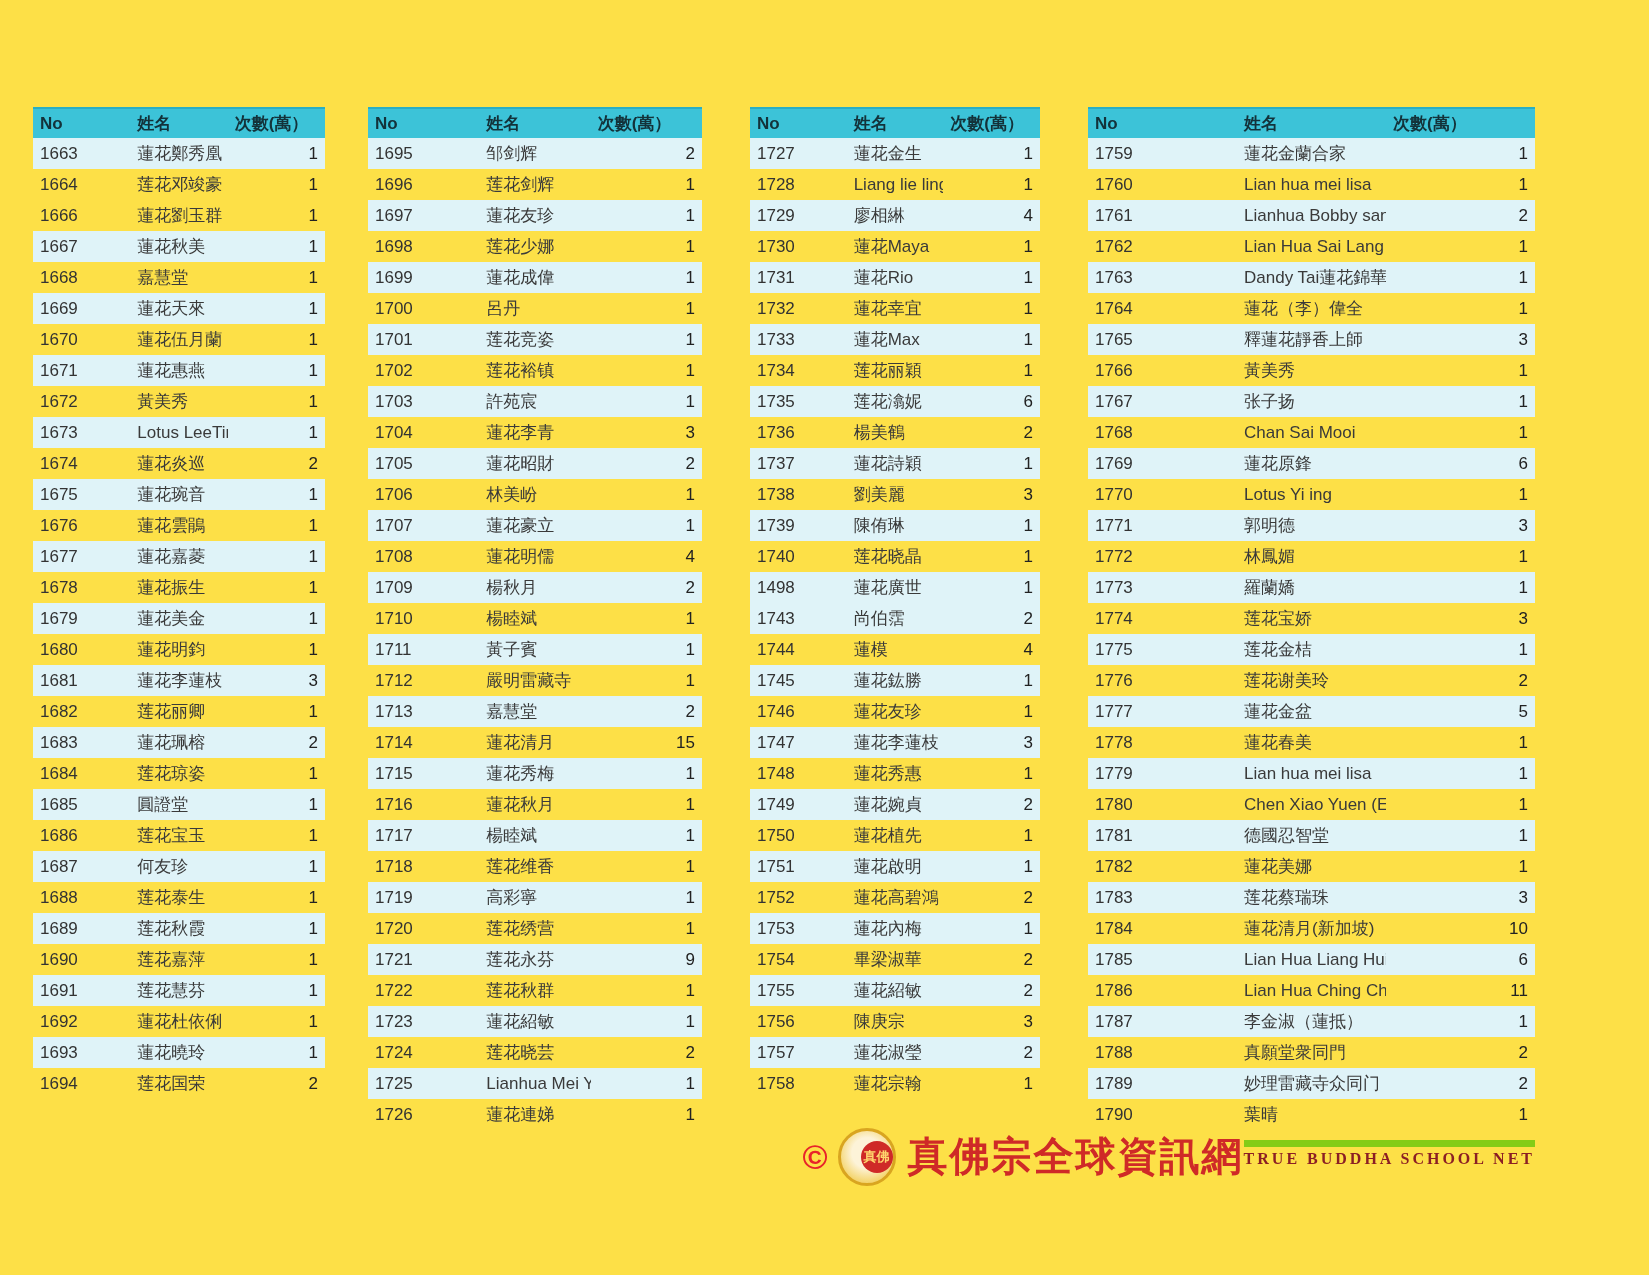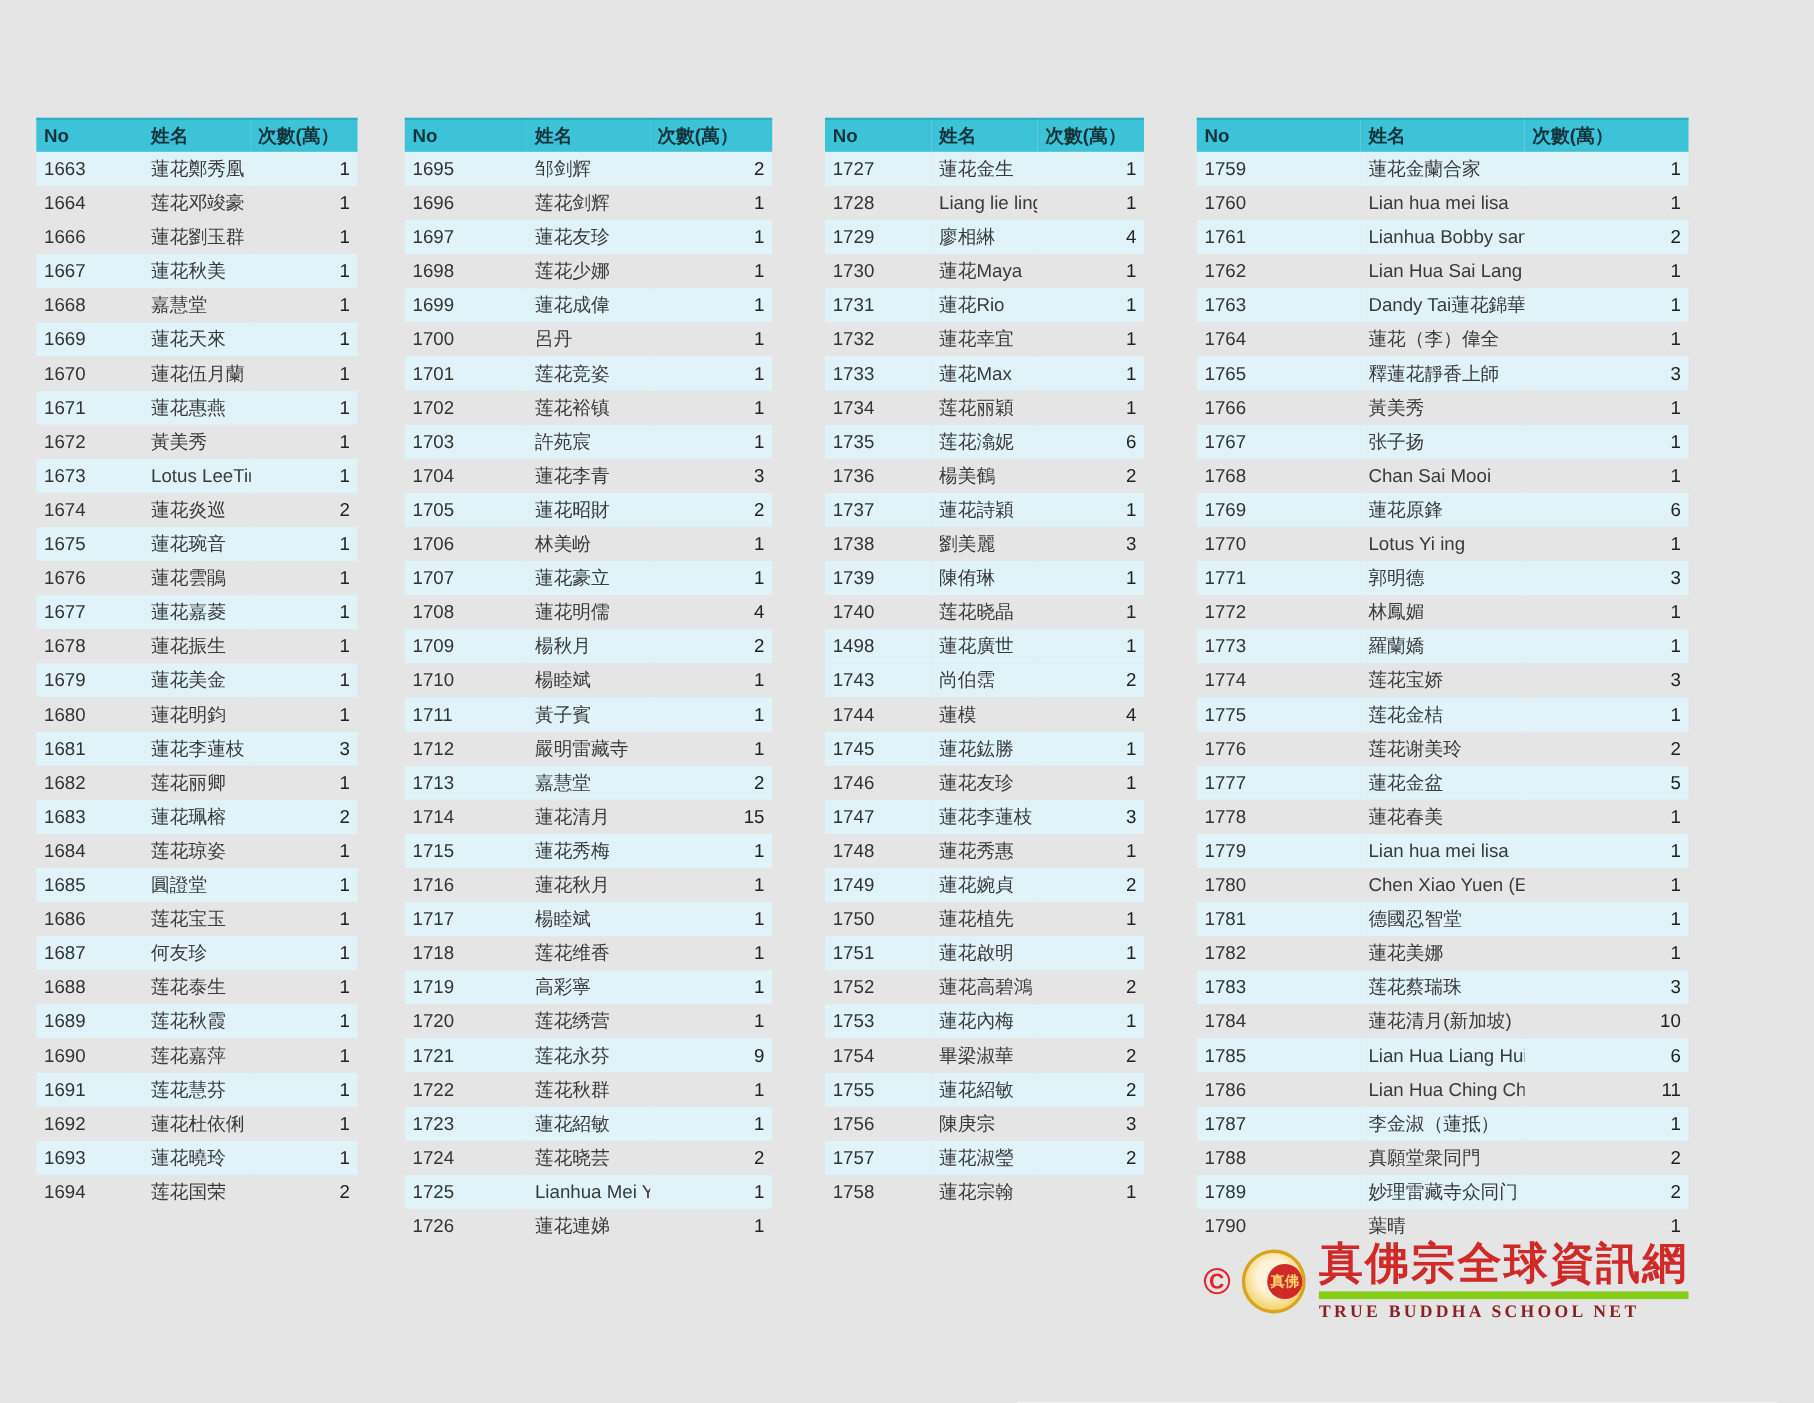--- a/index.html
+++ b/index.html
@@ -1,19 +1,19 @@
 <!DOCTYPE html>
 <html><head>
 <meta charset="utf-8">
 <style>
   html,body{margin:0;padding:0;background:#ffffff;}
   .page{
     position:relative;
     width:1649px;height:1275px;
-    background:#e5e5e5;
+    background:#fde047;
     font-family:"Liberation Sans","DejaVu Sans",sans-serif;
     color:#333;
     overflow:hidden;
   }
   .tables{
     position:absolute;left:33px;top:107px;
     display:flex;align-items:flex-start;
   }
   table.tbl{border-collapse:collapse;table-layout:fixed;}
   table.t0{width:292px;margin-right:43px;}
@@ -53,21 +53,21 @@
     display:flex;align-items:center;justify-content:flex-end;
     margin-right:12px;box-sizing:border-box;
   }
   .badge-inner{
     width:32px;height:32px;border-radius:50%;
     background:#cf2a27;color:#ffd76e;
     font-size:13px;font-weight:bold;
     display:flex;align-items:center;justify-content:center;
     font-family:"Liberation Serif","DejaVu Serif",serif;
   }
-  .logo-text{display:flex;flex-direction:column;align-items:center;}
+  .logo-text{display:flex;flex-direction:row;align-items:center;}
   .logo-zh{
     font-family:"Liberation Serif","DejaVu Serif",serif;
     color:#cf2a27;font-size:40px;font-weight:bold;
     line-height:1.05;letter-spacing:2px;white-space:nowrap;
   }
   .logo-en{
     margin-top:4px;padding-top:3px;
     border-top:7px solid #84cc16;
     color:#8b1f24;font-size:16px;font-weight:bold;
     letter-spacing:3px;white-space:nowrap;

